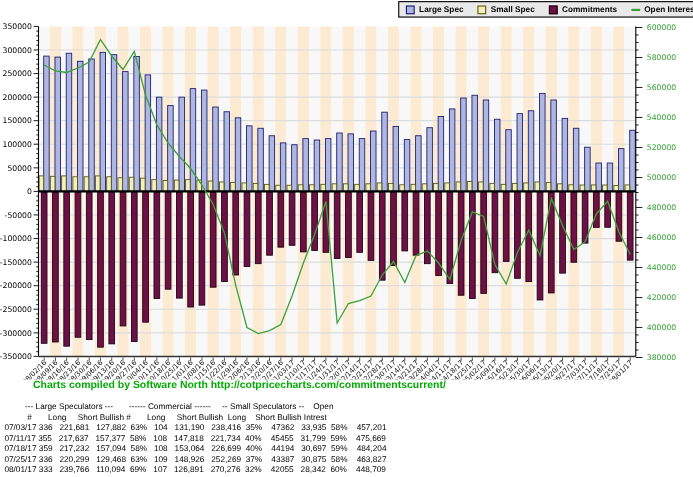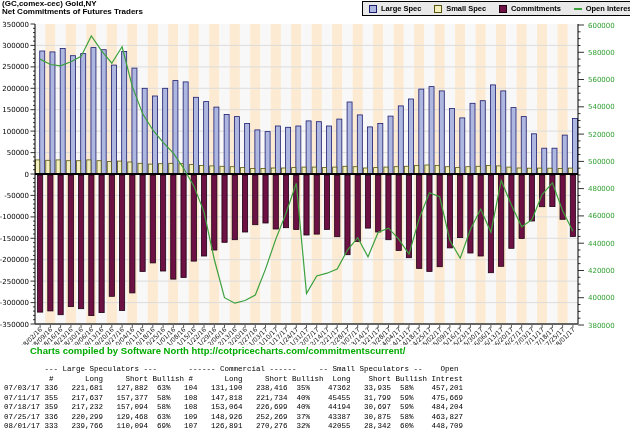--- a/index.html
+++ b/index.html
@@ -11,21 +11,21 @@
           background:#e9e9e9;border:1px solid #000;display:flex;align-items:center;
           justify-content:space-between;padding:0 8px 0 6px;box-sizing:content-box;
           font-size:7.5px;font-weight:bold;color:#000;}
   .legend-item{display:flex;align-items:center;gap:4px;white-space:nowrap;text-align:right;}
   .swatch{width:6px;height:6px;border:1px solid #000;display:inline-block;}
   .dash{width:8px;height:2px;display:inline-block;}
   svg.cot{position:absolute;top:0;left:0;}
   .caption{position:absolute;top:345px;left:0;width:630px;text-align:left;
            font-size:9.5px;font-weight:bold;color:#00ab00;letter-spacing:0px;padding-left:30px;}
   pre.cot-table{position:absolute;top:365px;left:4px;margin:0;
-                font-family:Liberation Mono, monospace;
+                font-family:Liberation Sans, sans-serif;
                 font-size:7.5px;line-height:9.5px;color:#000;}
 </style>
 </head>
 <body>
 
 <div class="screen">
 
   <svg class="cot" width="630" height="345">
       <g>
         <rect x="35.00" y="24" width="10.25" height="300" fill="#f8f8f8"></rect>
@@ -518,22 +518,20 @@
         <text transform="translate(513.9,330) rotate(-45)" text-anchor="end">06/20/17</text>
         <text transform="translate(524.2,330) rotate(-45)" text-anchor="end">06/27/17</text>
         <text transform="translate(534.4,330) rotate(-45)" text-anchor="end">07/03/17</text>
         <text transform="translate(544.6,330) rotate(-45)" text-anchor="end">07/11/17</text>
         <text transform="translate(554.9,330) rotate(-45)" text-anchor="end">07/18/17</text>
         <text transform="translate(565.1,330) rotate(-45)" text-anchor="end">07/25/17</text>
         <text transform="translate(575.4,330) rotate(-45)" text-anchor="end">08/01/17</text>
       </g>
     </svg>
 
-  <div class="chart-title"><span>(GC,comex-cec) Gold,NY</span>
-<span>Net Commitments of Futures Traders</span></div>
 
   <div class="legend" id="legend">
       <span class="legend-item">
         <span class="swatch" style="background: rgb(174, 183, 224); border-color: rgb(28, 28, 110);"></span>
         <span>Large Spec</span>
       </span>
       <span class="legend-item">
         <span class="swatch" style="background: rgb(244, 239, 190); border-color: rgb(86, 86, 14);"></span>
         <span>Small Spec</span>
       </span>

